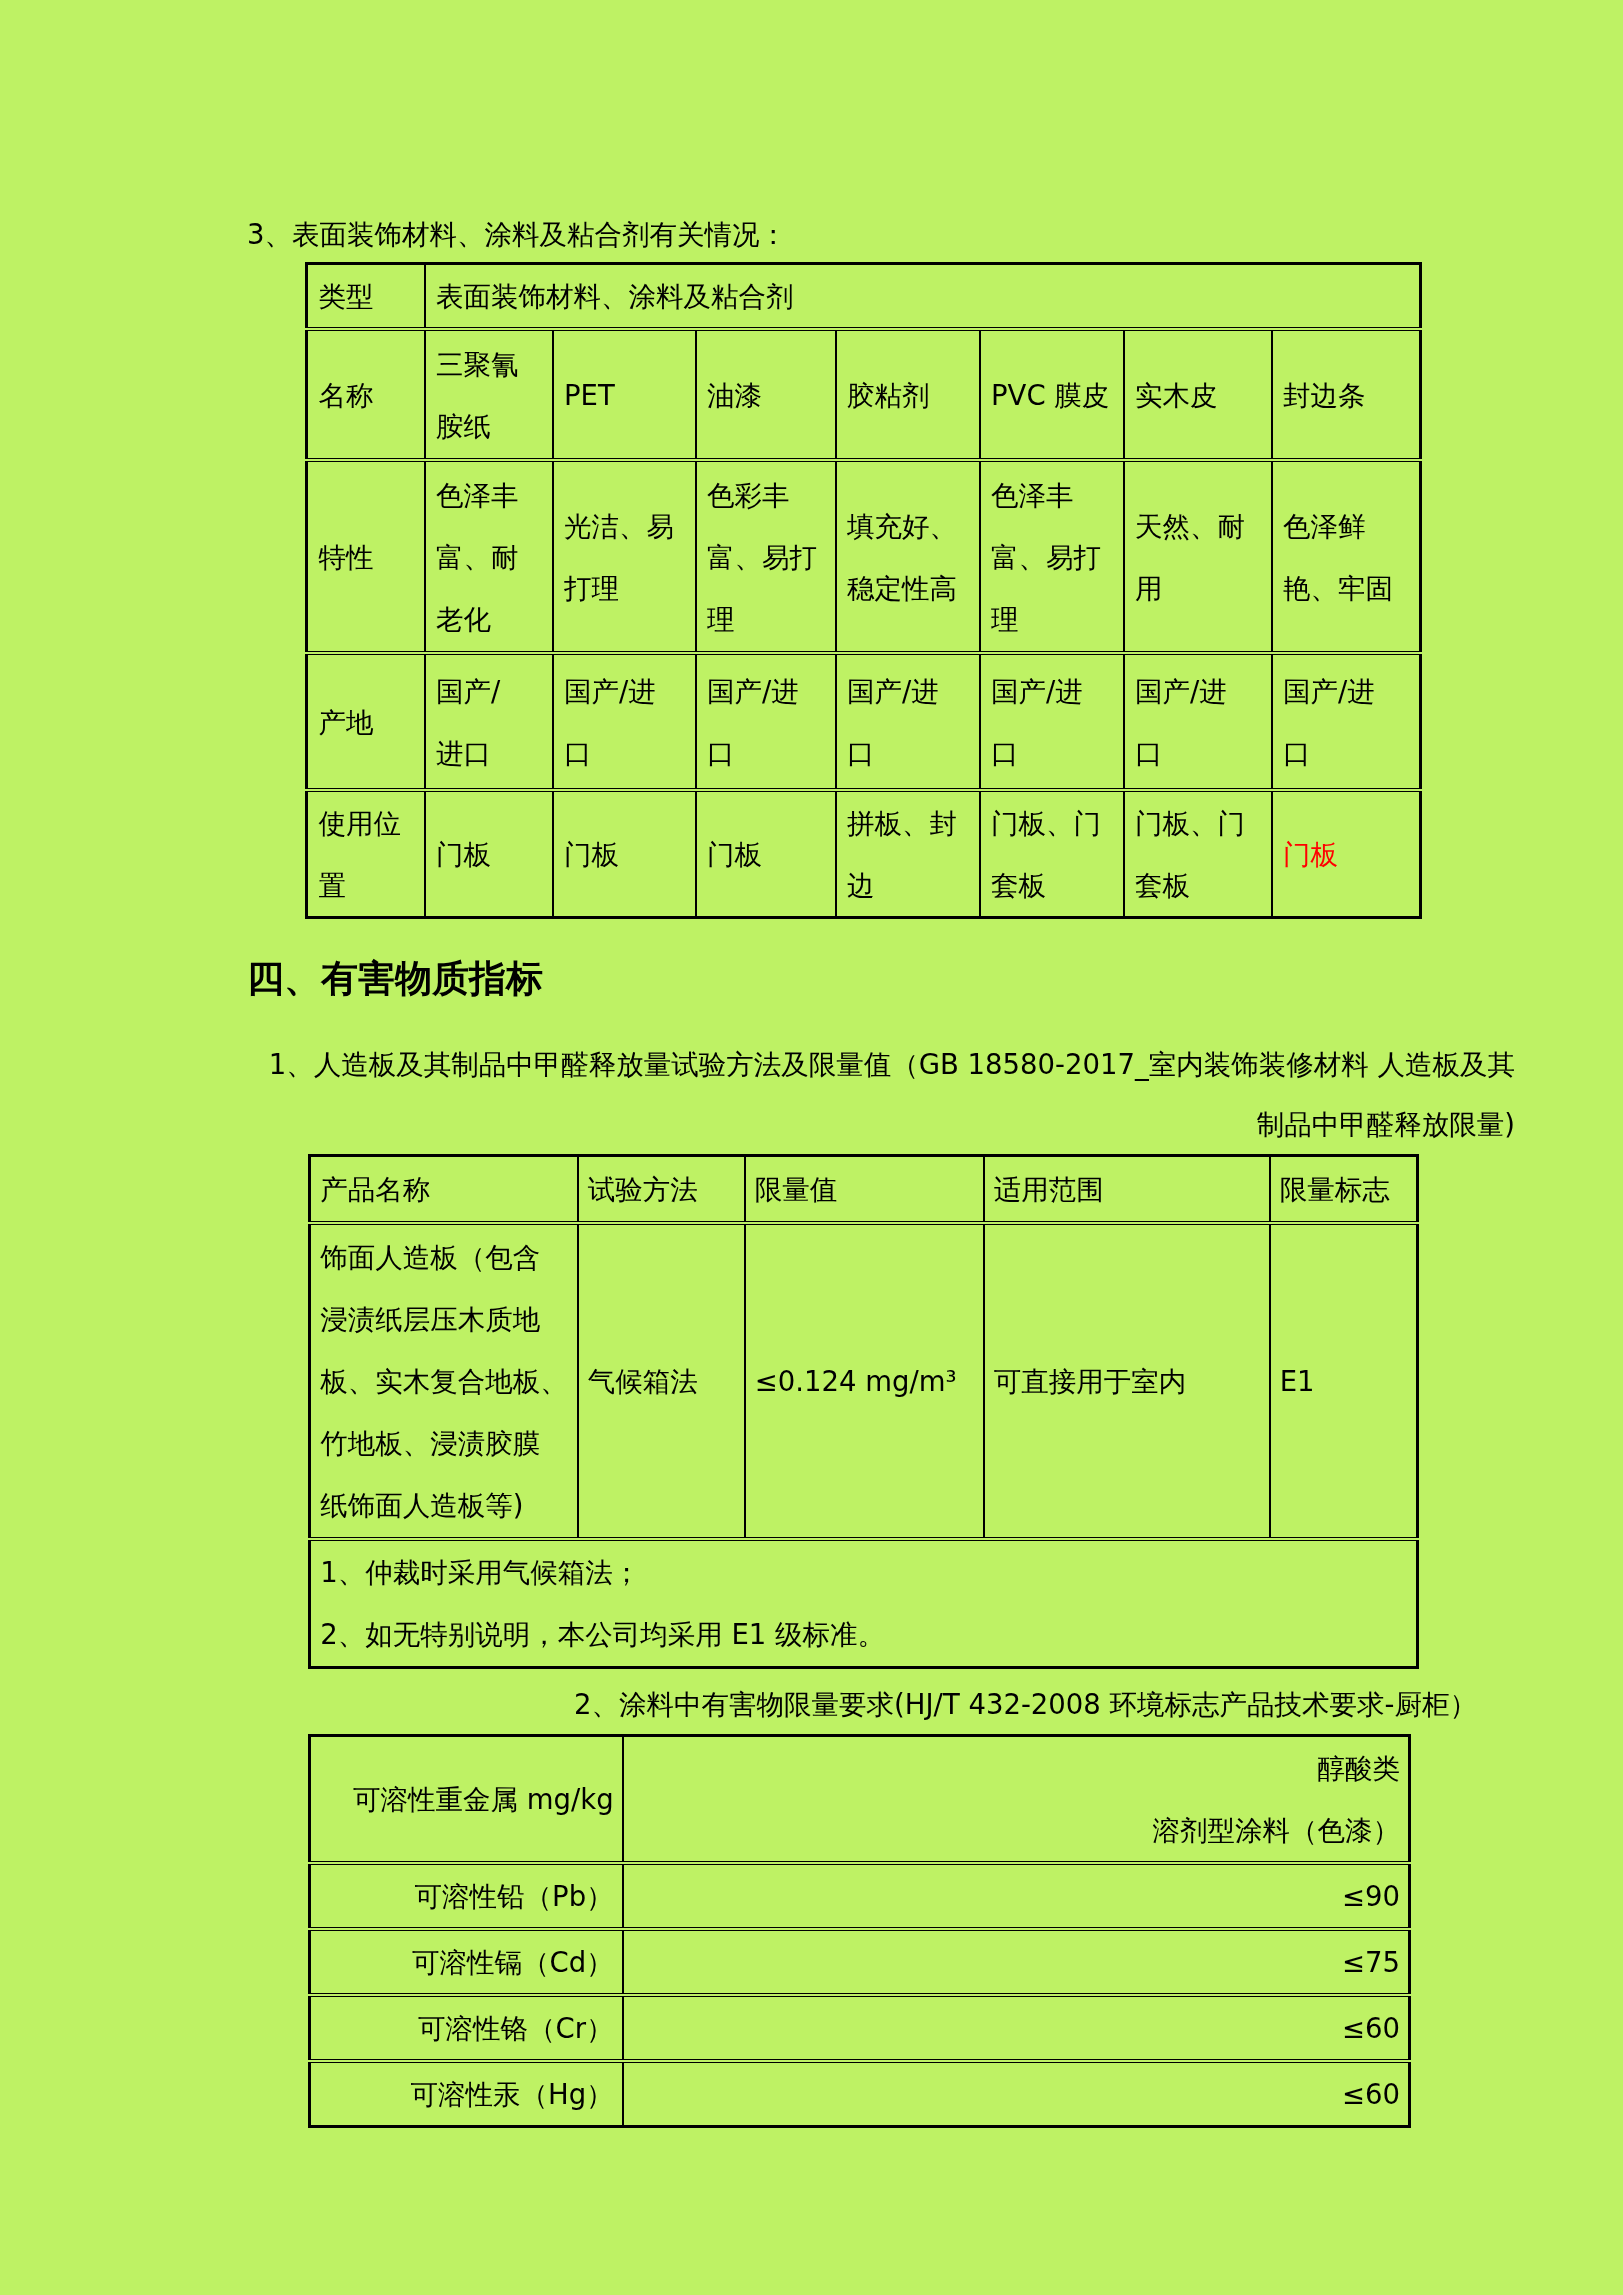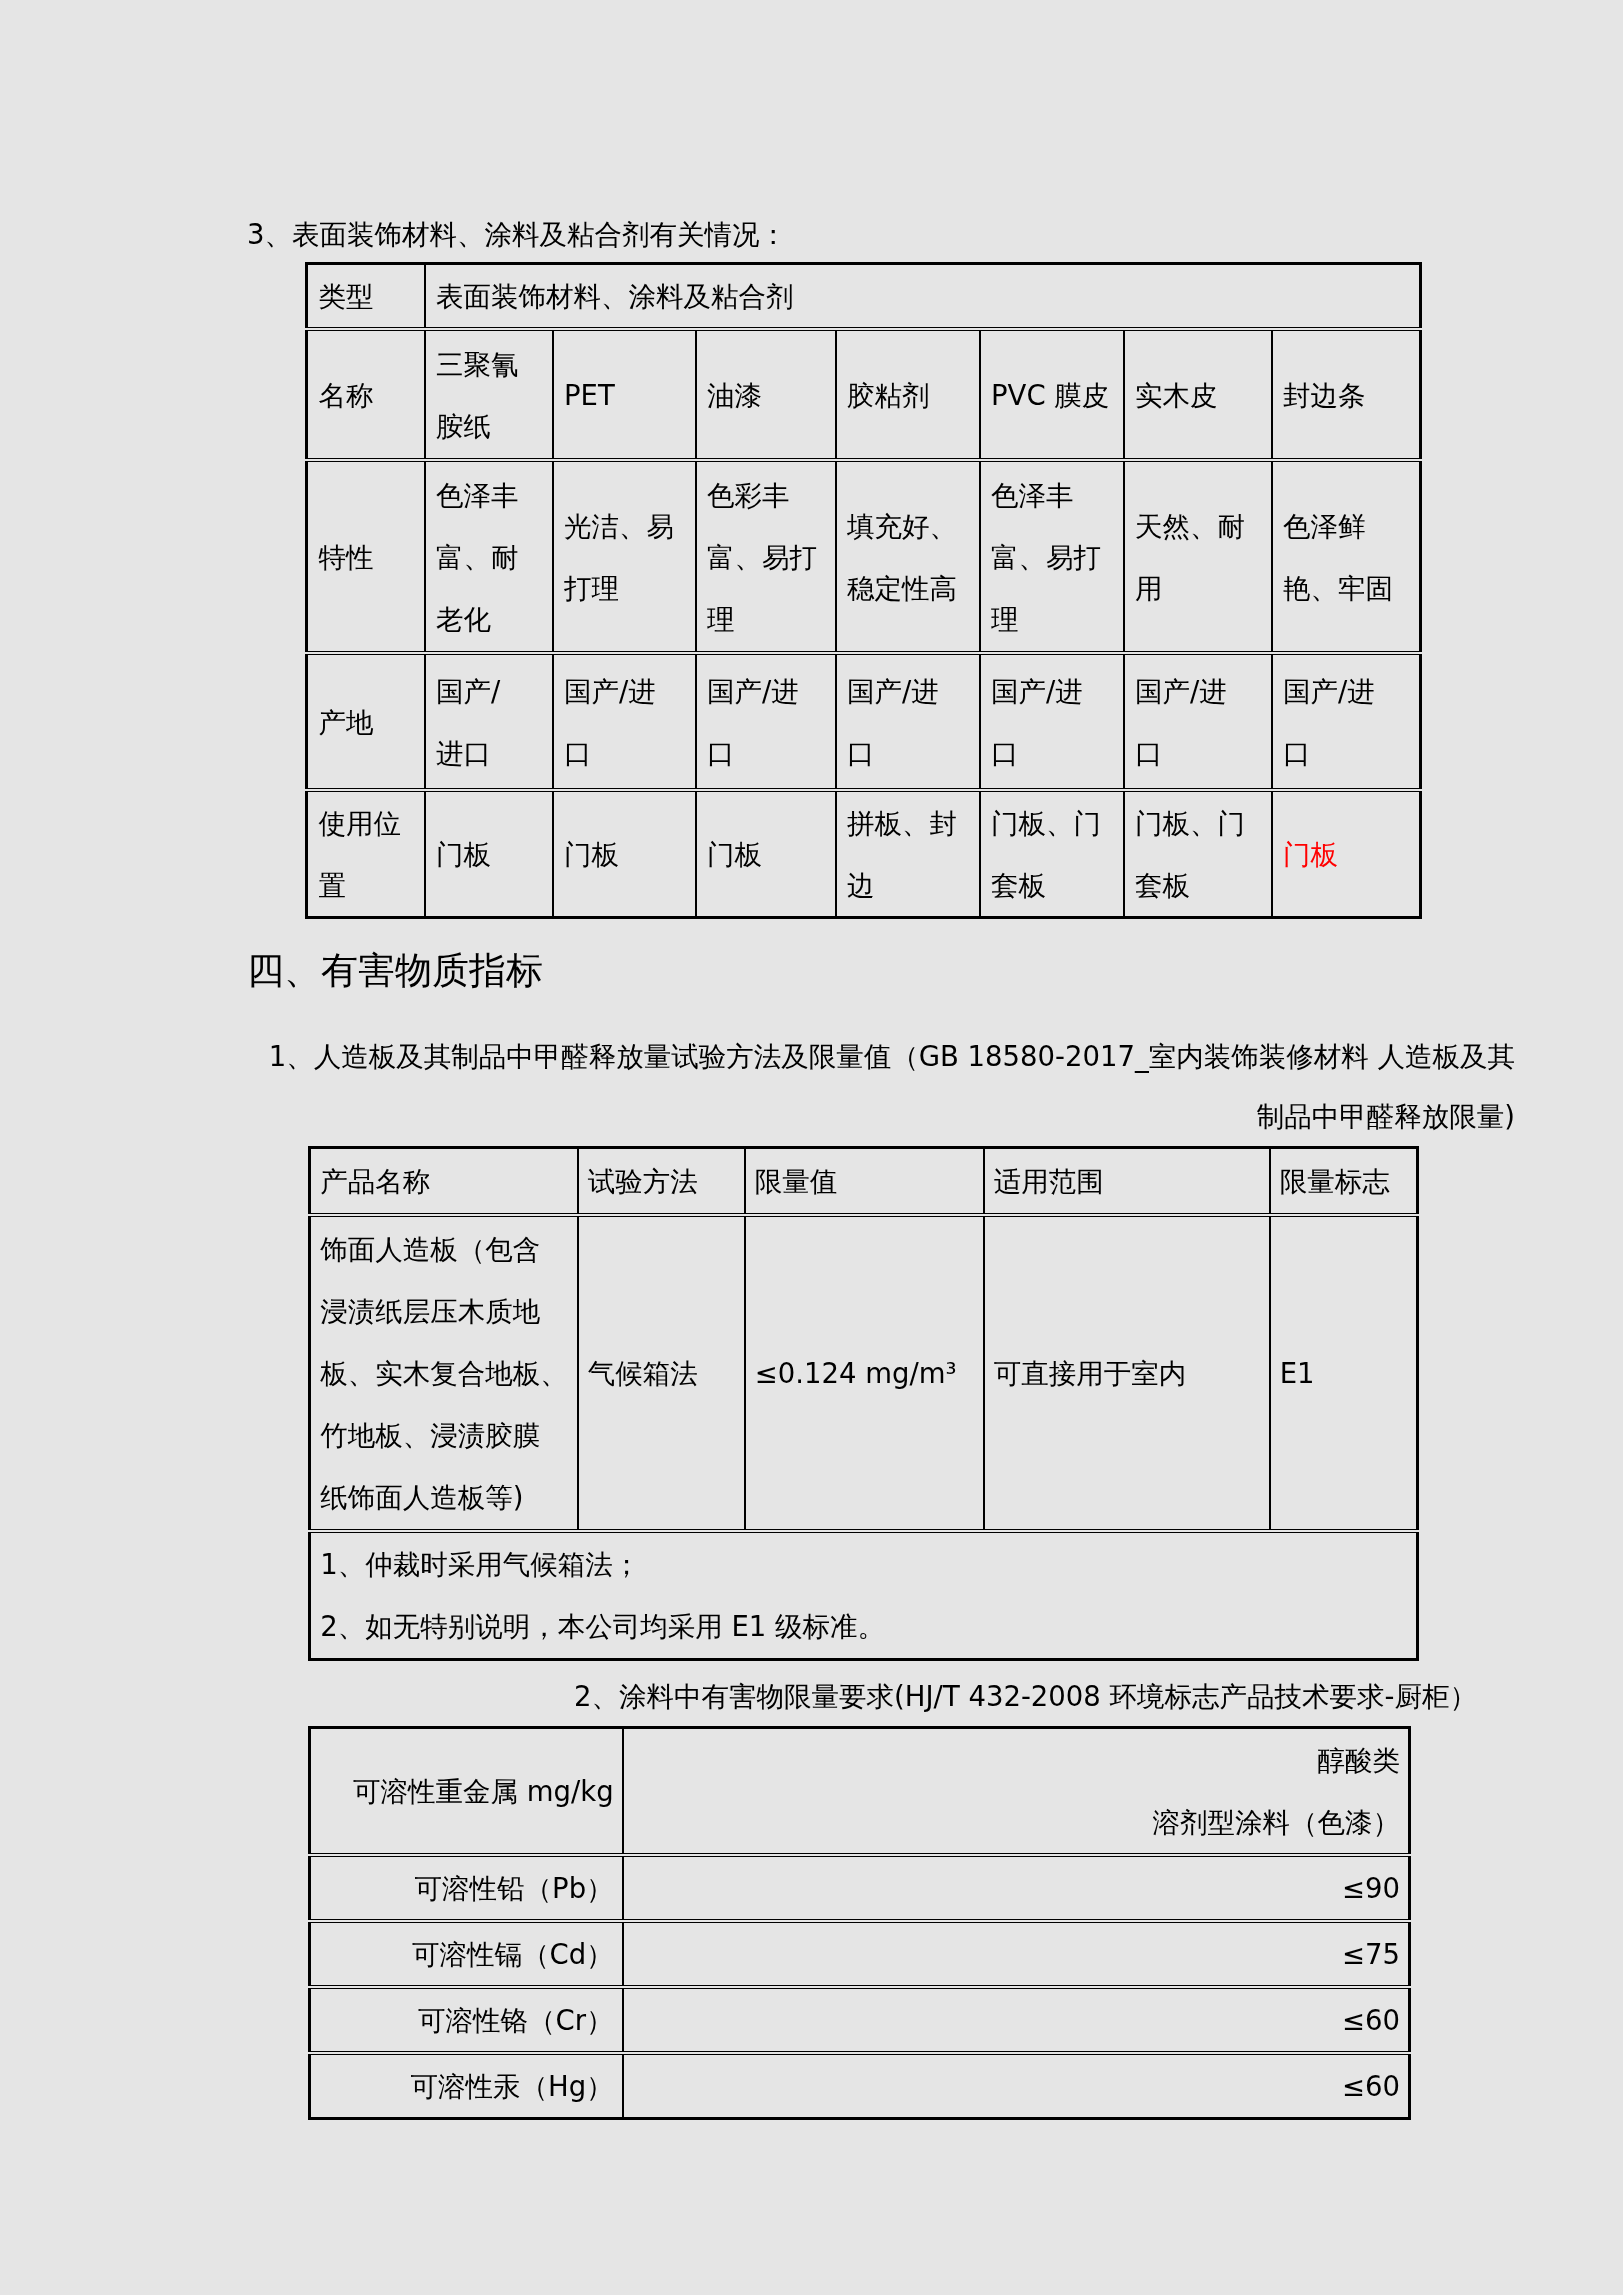--- a/index.html
+++ b/index.html
@@ -1,28 +1,28 @@
 <!DOCTYPE html>
 <html style="font-size:10.5px"><head>
 <meta charset="utf-8">
 <style>
   html,body{margin:0;padding:0;background:#888;}
   .page{
     position:relative;
     width:1623px;height:2295px;
     box-sizing:border-box;
-    background:#e5e5e5;
+    background:#bef264;
     padding:216px 0 0 247px;
     font-family:"DejaVu Sans", sans-serif;
     color:#000;
     overflow:hidden;
   }
   .line{font-size:27.5px;line-height:37px;white-space:pre-line;}
   .h3{margin:0 0 9.2px 0;}
-  .h4{font-size:37px;line-height:43px;font-weight:normal;margin:30px 0 0 0;}
+  .h4{font-size:37px;line-height:43px;font-weight:bold;margin:38px 0 0 0;}
   .para{font-size:27.5px;line-height:60px;white-space:pre-line;width:1230px;text-align:right;}
   .para1{margin:34px 0 0 0;padding-left:38px;text-indent:-38px;}
   .para2{margin:17px 0 0 0;line-height:37px;}
   table{border-collapse:collapse;table-layout:fixed;border:3.3px solid #000;}
   td{
     border:2px solid #000;
     border-top:4.6px double #000;
     border-bottom:4.6px double #000;
     vertical-align:middle;
     font-size:27.5px;line-height:62px;

